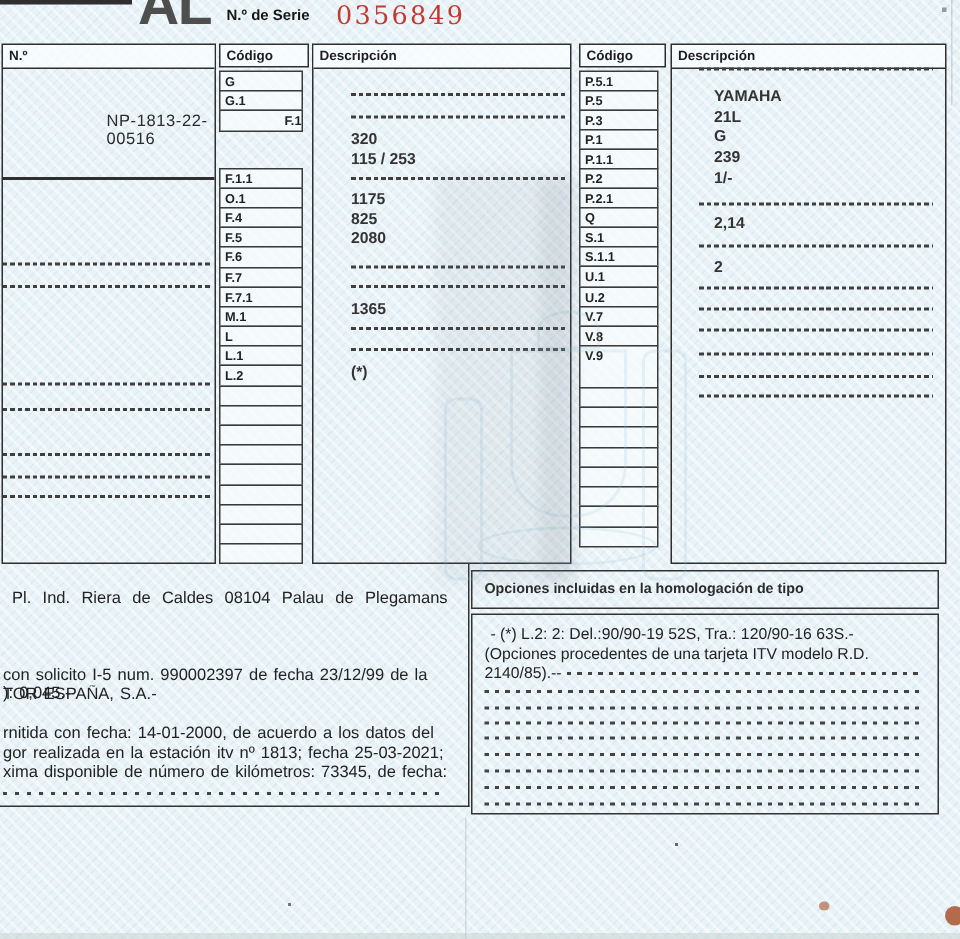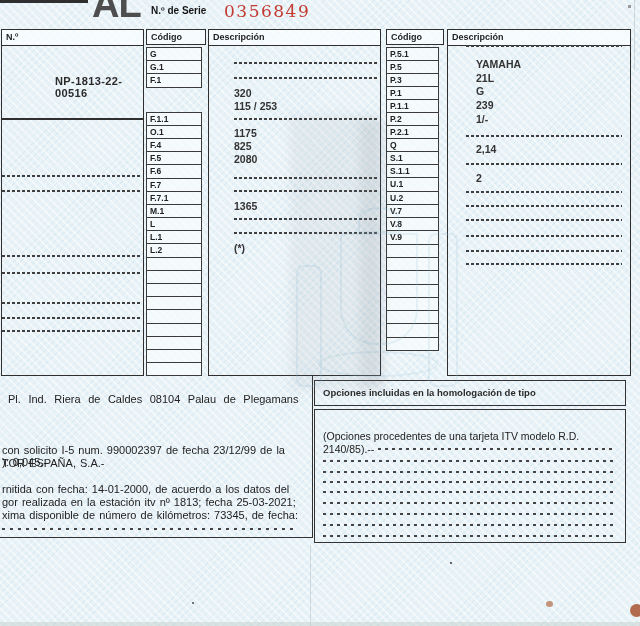--- a/index.html
+++ b/index.html
@@ -17,21 +17,21 @@
   .logo-clip{left:90px;top:0;width:60px;height:23px;overflow:hidden;}
   .logo-text{position:absolute;top:-17px;left:2px;font-size:38px;font-weight:700;color:#4e4e4e;letter-spacing:-1px;}
   .serial-label{left:151px;top:5px;font-size:10px;font-weight:700;color:#161616;}
   .serial-number{left:224px;top:1px;font-family:"DejaVu Serif",serif;font-size:17px;color:#c23a31;letter-spacing:1.5px;}
   
   .panel{border:1.5px solid #2f2f2f;box-sizing:border-box;}
   .panel-left{left:1px;top:29px;width:143px;height:347px;}
   .cell-header{position:absolute;top:0;left:0;right:0;height:16px;border-bottom:1.5px solid #2f2f2f;
     background:rgba(249,253,255,.8);font-size:9px;font-weight:700;color:#1d1d1d;
     padding:2px 0 0 4px;box-sizing:border-box;}
-  .np-number{position:absolute;left:9px;top:45px;font-size:11px;font-weight:700;color:#2b2b2b;letter-spacing:.4px;padding-left:44px;}
+  .np-number{position:absolute;left:25px;top:45px;font-size:11px;font-weight:400;color:#2b2b2b;letter-spacing:.4px;padding-left:44px;}
   .solid-line{position:absolute;left:0;right:0;top:88px;height:1.5px;background:#2f2f2f;}
   .codecol{box-sizing:border-box;text-decoration:underline;}
   .codecol1{left:146px;top:29px;width:60px;height:347px;}
   .codecol2{left:386px;top:29px;width:58px;height:347px;}
   .codecol .cell-header{border:1.5px solid #2f2f2f;}
   .code-rows{position:absolute;top:19px;left:0;right:4px;}
   .codecol2 .code-rows{right:5px;}
   .code-row{border:1px solid #3a3a3a;margin-top:-1px;background:rgba(247,251,253,.82);
     box-sizing:border-box;font-size:8.5px;font-weight:700;color:#222;
     padding-left:3px;line-height:13px;}
@@ -105,21 +105,21 @@
         <div class="dashline" style="top: 287px; left: 0px; right: 2px;"></div>
         <div class="dashline" style="top: 300px; left: 0px; right: 2px;"></div>
       </div>
   </div>
 
   <div class="abs codecol codecol1">
     <div class="cell-header">Código</div>
     <div class="code-rows" id="rows1">
         <div class="code-row" style="height: 14.2px;">G</div>
         <div class="code-row" style="height: 14.2px;">G.1</div>
-        <div class="code-row" style="height: 14.2px;">F.1</div>
+        <div class="code-row" style="height: 14.2px; text-align: right;">F.1</div>
         <div class="code-row" style="height: 14.2px; margin-top: 24px;">F.1.1</div>
         <div class="code-row" style="height: 14.2px;">O.1</div>
         <div class="code-row" style="height: 14.2px;">F.4</div>
         <div class="code-row" style="height: 14.2px;">F.5</div>
         <div class="code-row" style="height: 14.2px;">F.6</div>
         <div class="code-row" style="height: 14.2px;">F.7</div>
         <div class="code-row" style="height: 14.2px;">F.7.1</div>
         <div class="code-row" style="height: 14.2px;">M.1</div>
         <div class="code-row" style="height: 14.2px;">L</div>
         <div class="code-row" style="height: 14.2px;">L.1</div>
@@ -166,21 +166,21 @@
         <div class="code-row" style="height: 14.05px;">P.1.1</div>
         <div class="code-row" style="height: 14.05px;">P.2</div>
         <div class="code-row" style="height: 14.05px;">P.2.1</div>
         <div class="code-row" style="height: 14.05px;">Q</div>
         <div class="code-row" style="height: 14.05px;">S.1</div>
         <div class="code-row" style="height: 14.05px;">S.1.1</div>
         <div class="code-row" style="height: 14.05px;">U.1</div>
         <div class="code-row" style="height: 14.05px;">U.2</div>
         <div class="code-row" style="height: 14.05px;">V.7</div>
         <div class="code-row" style="height: 14.05px;">V.8</div>
-        <div class="code-row" style="height: 15px;">V.9</div>
+        <div class="code-row" style="height: 29px;">V.9</div>
         <div class="code-row" style="height: 14.3px;"></div>
         <div class="code-row" style="height: 14.3px;"></div>
         <div class="code-row" style="height: 14.3px;"></div>
         <div class="code-row" style="height: 14.3px;"></div>
         <div class="code-row" style="height: 14.3px;"></div>
         <div class="code-row" style="height: 14.3px;"></div>
         <div class="code-row" style="height: 14.3px;"></div>
         <div class="code-row" style="height: 14.3px;"></div>
       </div>
   </div>
@@ -213,20 +213,21 @@
     <div class="para-line" style="top:81px">TOR ESPAÑA, S.A.-</div>
     <div class="para-line" style="top:80px">): 0,045.-</div>
     <div class="para-line" style="top:107px">rnitida con fecha: 14-01-2000, de acuerdo a los datos del</div>
     <div class="para-line" style="top:120px">gor realizada en la estación itv nº 1813; fecha 25-03-2021;</div>
     <div class="para-line" style="top:133px">xima disponible de número de kilómetros: 73345, de fecha:</div>
     <div class="trail-dash"></div>
   </div>
 
   <div class="abs options-header">Opciones incluidas en la homologación de tipo</div>
   <div class="abs options-body">
+    <div class="opt-line opt-line-1">- (*) L.2: 2: Del.:90/90-19 52S, Tra.: 120/90-16 63S.-</div>
     <div class="opt-line opt-line-2">(Opciones procedentes de una tarjeta ITV modelo R.D.</div>
     <div class="opt-line opt-line-3">
       <span>2140/85).--</span>
       <span class="fill-dash"></span>
     </div>
     <div id="optDashes">
         <div class="opt-dash" style="top: 50px;"></div>
         <div class="opt-dash" style="top: 61px;"></div>
         <div class="opt-dash" style="top: 71px;"></div>
         <div class="opt-dash" style="top: 81px;"></div>

